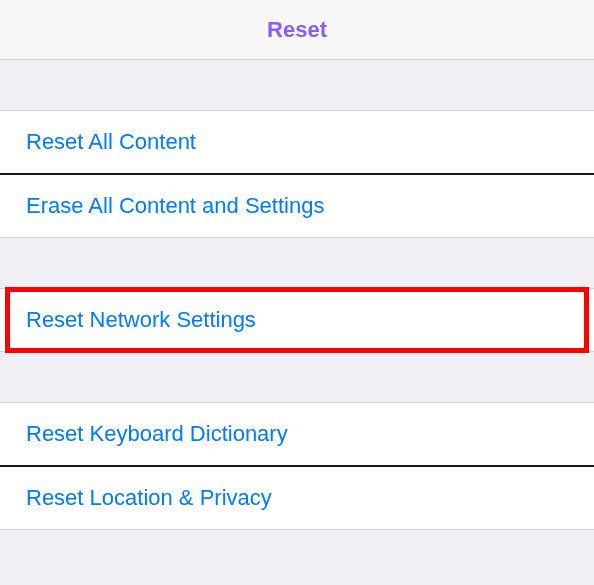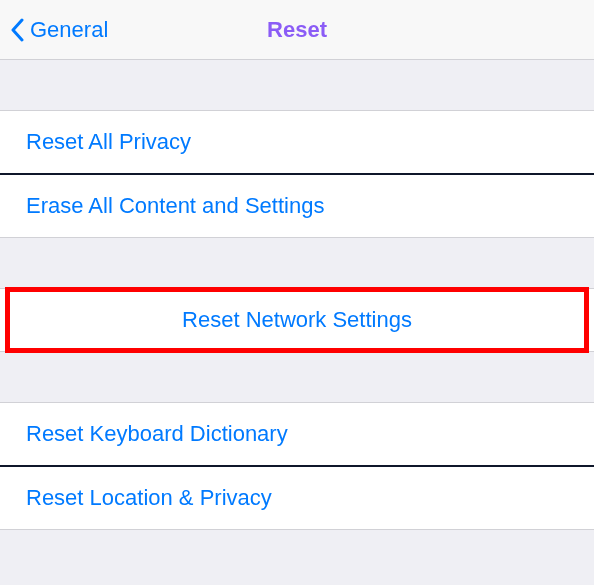--- a/index.html
+++ b/index.html
@@ -78,43 +78,37 @@
       right: 5px;
       top: -2px;
       bottom: -2px;
       z-index: 10;
     }
   </style>
 </head>
 <body>
 
 <div class="nav-bar">
-  <div class="back-button">
-    <svg class="back-chevron" viewBox="0 0 14 24" fill="none">
-      <path d="M12 2 L3 12 L12 22" stroke="#007aff" stroke-width="3" stroke-linecap="round" stroke-linejoin="round"></path>
-    </svg>
-    <span>General</span>
-  </div>
   <div class="nav-title">Reset</div>
 </div>
 
 <div class="spacer"></div>
 
 <div class="list-group">
   <div class="list-item">
-    <span>Reset All Privacy</span>
+    <span>Reset All Content</span>
   </div>
   <div class="list-item">
     <span>Erase All Content and Settings</span>
   </div>
 </div>
 
 <div class="spacer-small"></div>
 
-<div class="list-group" style="position:relative;text-align:center;">
+<div class="list-group" style="position:relative;">
   <div class="list-item highlighted">
     <span>Reset Network Settings</span>
     <div class="highlight-box"></div>
   </div>
 </div>
 
 <div class="spacer-small"></div>
 
 <div class="list-group">
   <div class="list-item">

